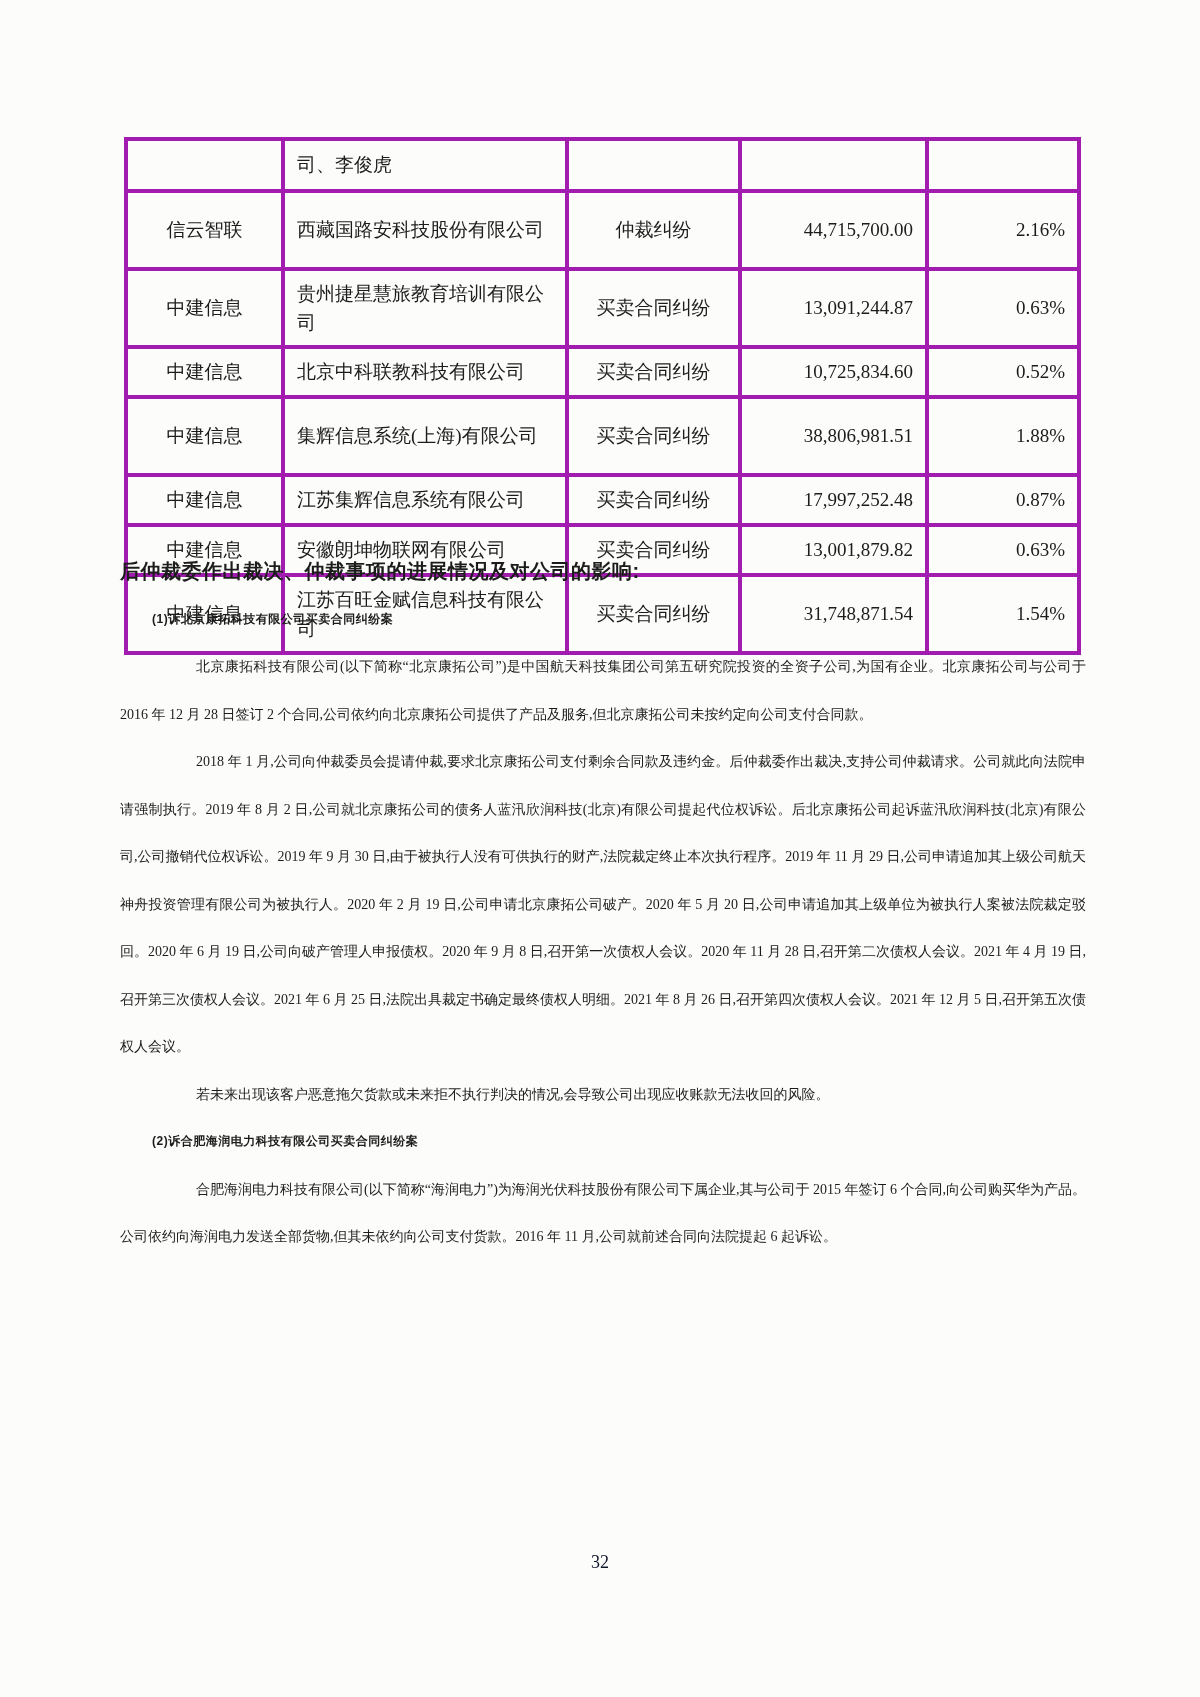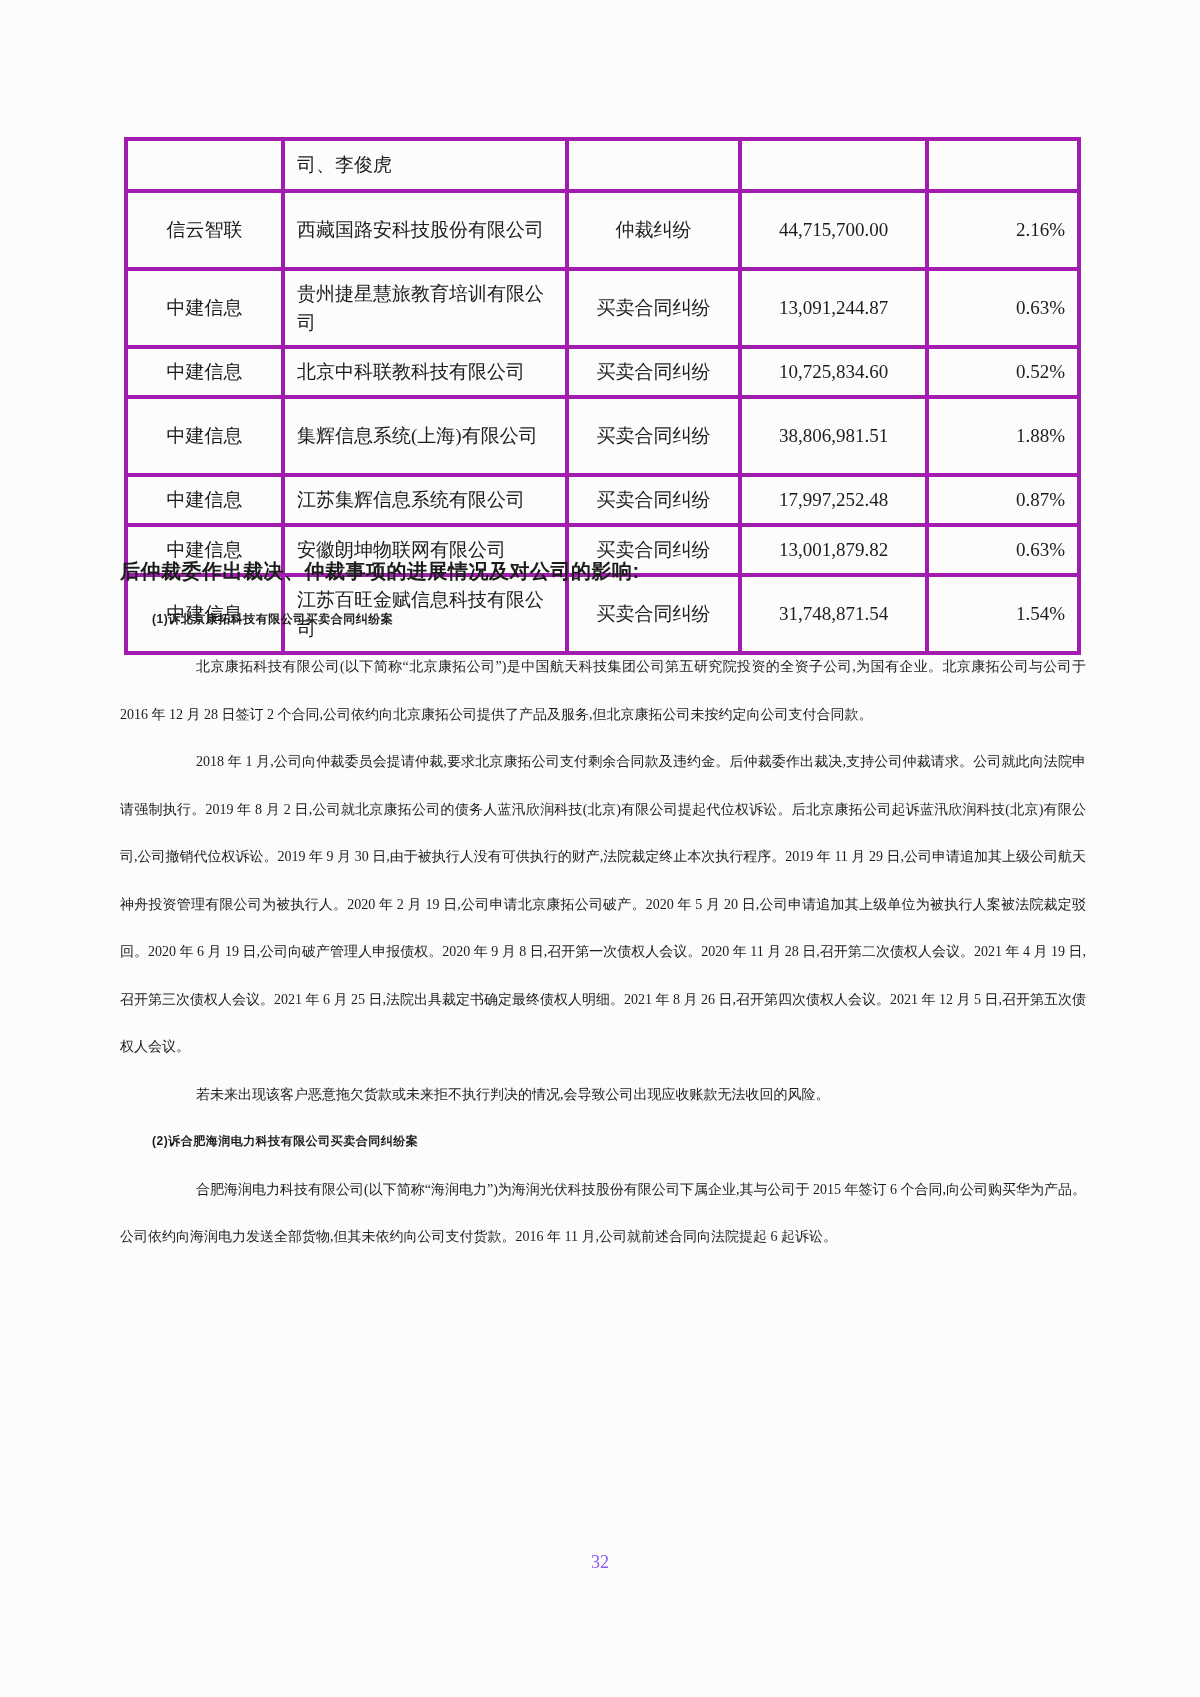--- a/index.html
+++ b/index.html
@@ -30,21 +30,21 @@
     line-height: 1.55;
     vertical-align: middle;
     overflow: hidden;
   }
   tr.h-s td { height: 34px; }
   tr.h-d td { height: 62px; }
   tr.h-p td { height: 36px; }
   td.c-party   { text-align: center; }
   td.c-company { text-align: left; }
   td.c-dispute { text-align: center; }
-  td.c-amount  { text-align: center; border-radius: 9px; }
+  td.c-amount  { text-align: right; border-radius: 9px; }
   td.c-pct     { text-align: right; }
 
   
   .content {
     position: absolute;
     left: 120px;
     top: 548px;
     width: 966px;
   }
   .content > * {
@@ -71,21 +71,21 @@
   }
 
   
   .page-number {
     position: absolute;
     left: 0;
     top: 1552px;
     width: 100%;
     text-align: center;
     font-size: 18px;
-    color: #8b5cf6;
+    color: #0f172a;
   }
 </style>
 </head>
 <body>
 
 <div class="page">
 
   <table class="lit-table">
     <colgroup>
       <col style="width:157px">

